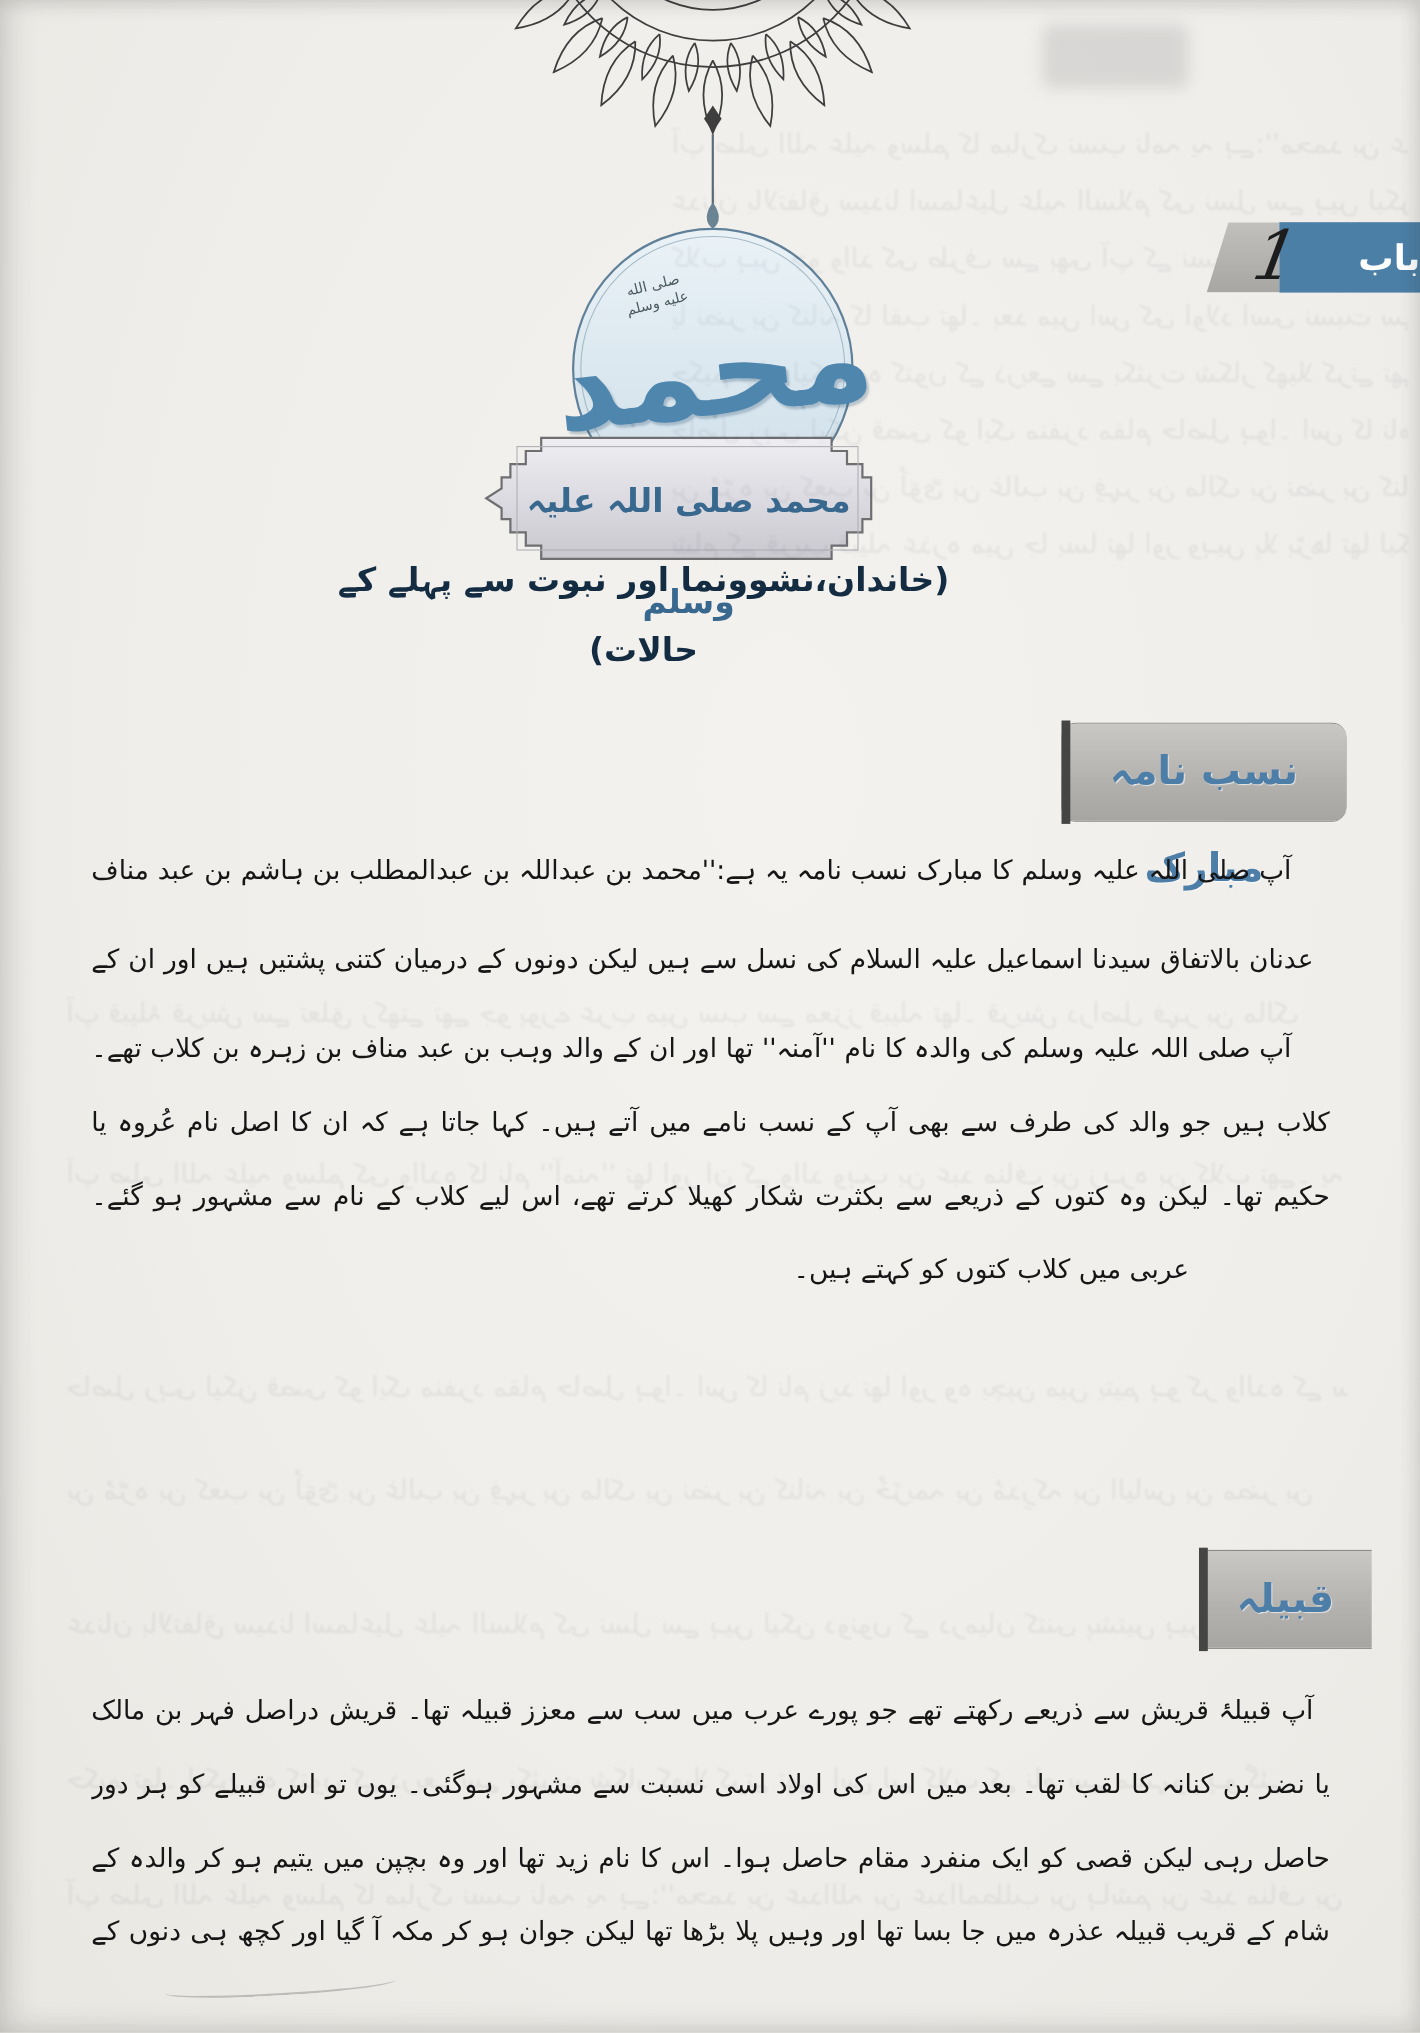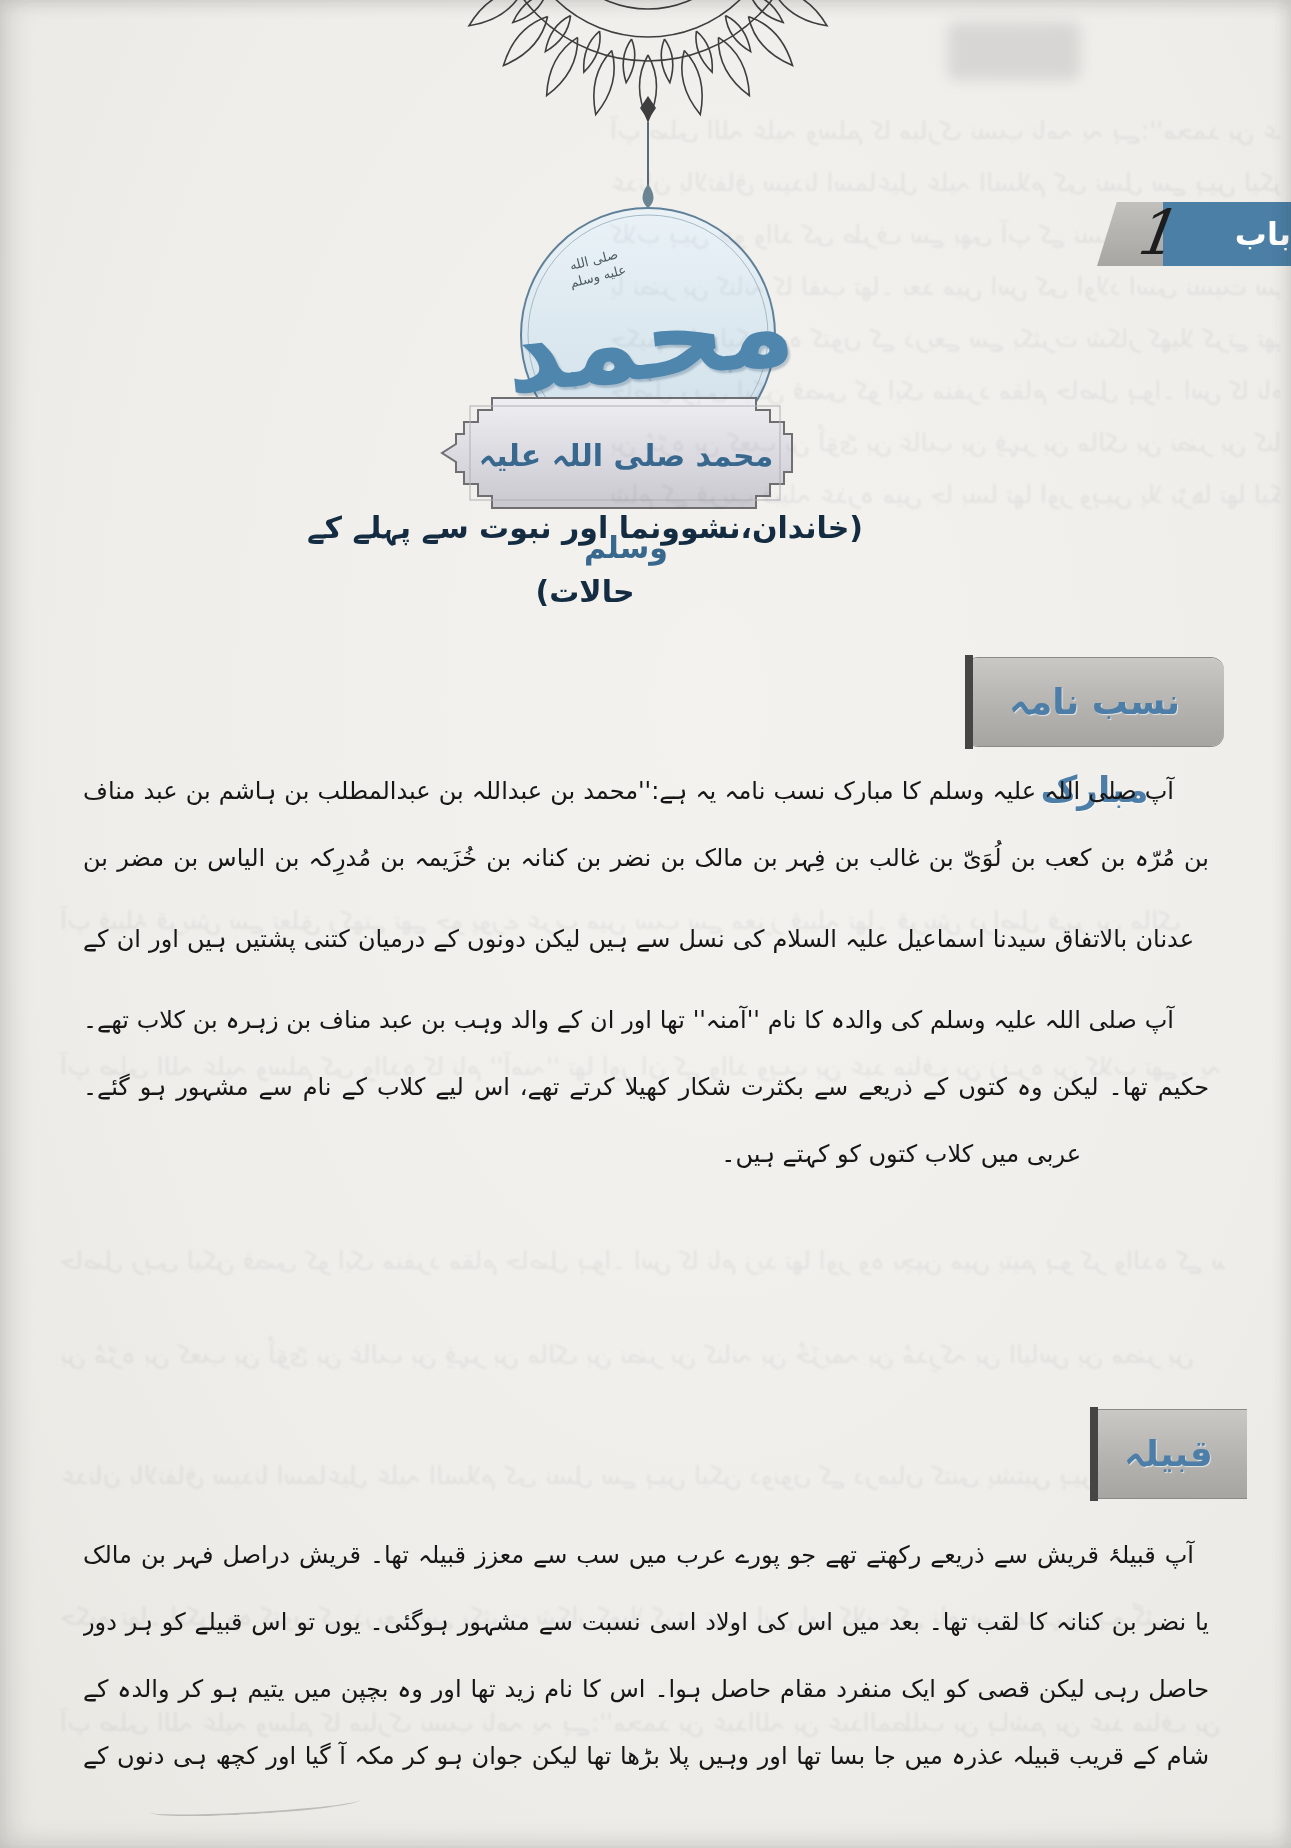--- a/index.html
+++ b/index.html
@@ -209,27 +209,27 @@
   <div class="banner-title">محمد صلی اللہ علیہ وسلم</div>
   <div class="subtitle">(خاندان،نشوونما اور نبوت سے پہلے کے حالات)</div>
 
   <div class="hbar hbar1">
     <div class="htext">نسب نامہ مبارک</div>
   </div>
 
   <div class="flow flow1">
     <div class="para">
       <div class="ln ind">آپ صلی اللہ علیہ وسلم کا مبارک نسب نامہ یہ ہے:''محمد بن عبداللہ بن عبدالمطلب بن ہاشم بن عبد مناف بن قُصَیٰ بن کلاب</div>
-      <div class="ln">بن مُرّہ بن کعب بن لُوَیّ بن غالب بن فِہر بن مالک بن نضر بن کنانہ بن خُزَیمہ بن مُدرِکہ بن الیاس بن مضر بن</div>
     </div>
     <div class="para">
       <div class="ln ind-sm">عدنان بالاتفاق سیدنا اسماعیل علیہ السلام کی نسل سے ہیں لیکن دونوں کے درمیان کتنی پشتیں ہیں اور ان کے نام کیا کیا</div>
     </div>
     <div class="para">
       <div class="ln ind">آپ صلی اللہ علیہ وسلم کی والدہ کا نام ''آمنہ'' تھا اور ان کے والد وہب بن عبد مناف بن زہرہ بن کلاب تھے۔ یہ وہی</div>
+      <div class="ln">کلاب ہیں جو والد کی طرف سے بھی آپ کے نسب نامے میں آتے ہیں۔ کہا جاتا ہے کہ ان کا اصل نام عُروہ یا</div>
       <div class="ln">حکیم تھا۔ لیکن وہ کتوں کے ذریعے سے بکثرت شکار کھیلا کرتے تھے، اس لیے کلاب کے نام سے مشہور ہو گئے۔</div>
       <div class="ln last-right pad-r">عربی میں کلاب کتوں کو کہتے ہیں۔</div>
     </div>
   </div>
 
   <div class="ghost mid" style="top:900px">آپ قبیلۂ قریش سے تعلق رکھتے تھے جو پورے عرب میں سب سے معزز قبیلہ تھا۔ قریش دراصل فہر بن مالک</div>
   <div class="ghost mid" style="top:1046px">آپ صلی اللہ علیہ وسلم کی والدہ کا نام ''آمنہ'' تھا اور ان کے والد وہب بن عبد مناف بن زہرہ بن کلاب تھے۔ یہ وہی</div>
   <div class="ghost mid" style="top:1240px">حاصل رہی لیکن قصی کو ایک منفرد مقام حاصل ہوا۔ اس کا نام زید تھا اور وہ بچپن میں یتیم ہو کر والدہ کے ساتھ ملکِ</div>
   <div class="ghost mid" style="top:1334px">بن مُرّہ بن کعب بن لُوَیّ بن غالب بن فِہر بن مالک بن نضر بن کنانہ بن خُزَیمہ بن مُدرِکہ بن الیاس بن مضر بن</div>
   <div class="ghost mid" style="top:1455px">عدنان بالاتفاق سیدنا اسماعیل علیہ السلام کی نسل سے ہیں لیکن دونوں کے درمیان کتنی پشتیں ہیں اور ان کے نام کیا کیا</div>

